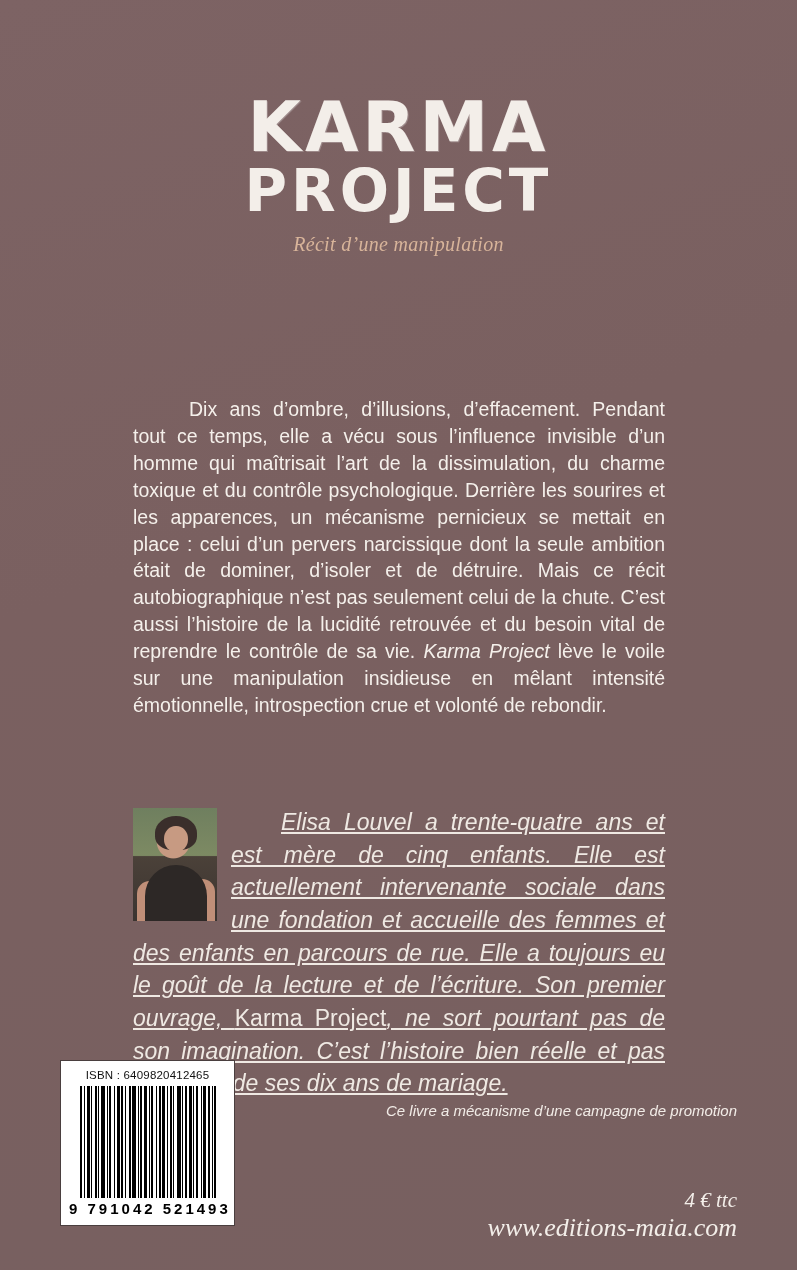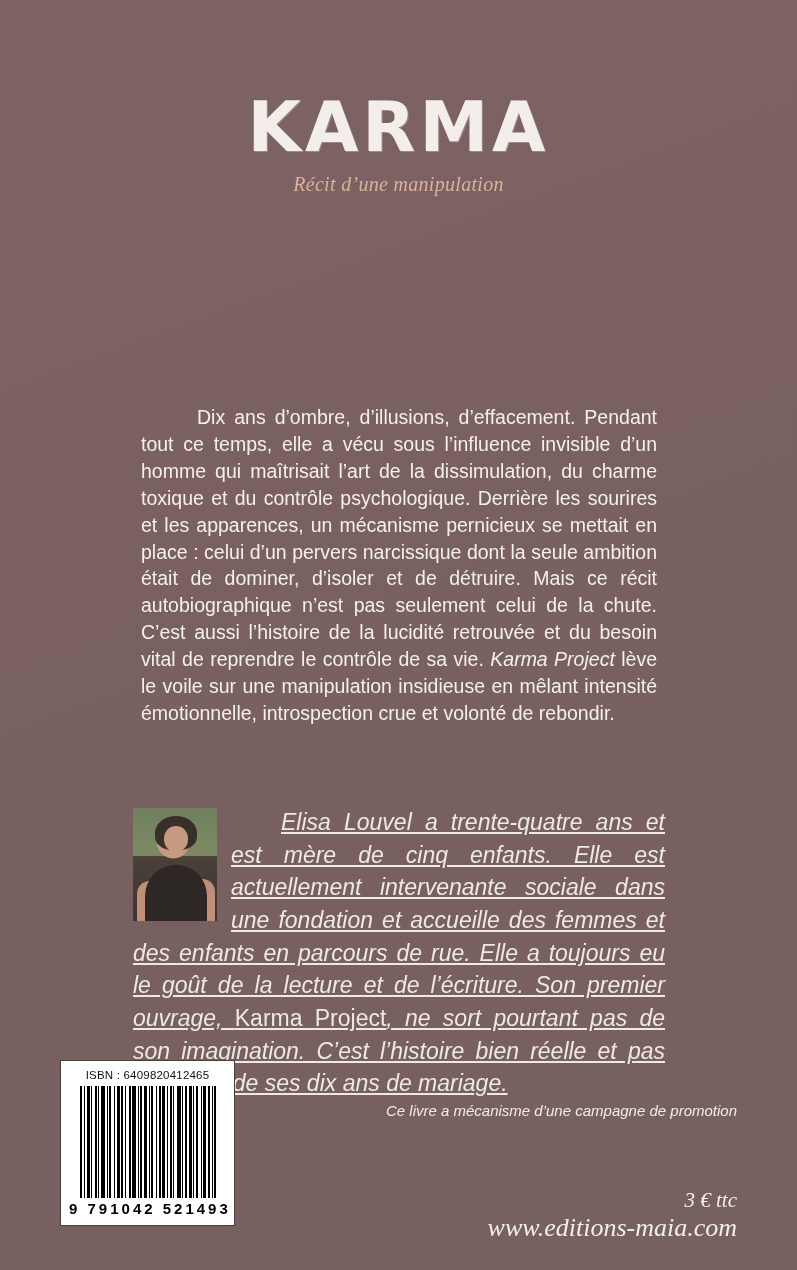--- a/index.html
+++ b/index.html
@@ -65,21 +65,21 @@
     position: absolute;
     top: 396px;
     left: 133px;
     width: 532px;
     color: #f5f0eb;
     font-size: 19.5px;
     line-height: 1.38;
     text-align: justify;
     font-family: "Liberation Sans", sans-serif;
   }
-  .blurb p { margin: 8px; text-indent: 56px; }
+  .blurb p { margin: 0; text-indent: 56px; }
   .blurb em { font-style: italic; }
 
   
   .bio-wrap {
     position: absolute;
     top: 806px;
     left: 133px;
     width: 532px;
   }
   .bio-photo {
@@ -211,20 +211,21 @@
   }
 </style>
 </head>
 <body>
 
 <div class="page">
 
   <div class="title-block">
     <div class="main-title">
       <span class="l1">KARMA</span>
+      <span class="l2">PROJECT</span>
     </div>
     <div class="subtitle">Récit d’une manipulation</div>
   </div>
 
   <div class="blurb">
     <p>
       <span>Dix ans d’ombre, d’illusions, d’effacement. Pendant tout ce temps, elle a vécu sous l’influence invisible d’un homme qui maîtrisait l’art de la dissimulation, du charme toxique et du contrôle psychologique. Derrière les sourires et les apparences, un mécanisme pernicieux se mettait en place : celui d’un pervers narcissique dont la seule ambition était de dominer, d’isoler et de détruire. Mais ce récit autobiographique n’est pas seulement celui de la chute. C’est aussi l’histoire de la lucidité retrouvée et du besoin vital de reprendre le contrôle de sa vie. </span><em>Karma Project</em><span> lève le voile sur une manipulation insidieuse en mêlant intensité émotionnelle, introspection crue et volonté de rebondir.</span>
     </p>
   </div>
 
@@ -318,16 +319,16 @@
         <i class="sp" style="width:1px"></i>
       <i style="width:2px"></i>
     </div>
     <div class="barcode-digits">9 791042 521493</div>
   </div>
 
   <div class="promo">
     <div>Ce livre a mécanisme d’une campagne de promotion</div>
   </div>
 
-  <div class="price">3 € ttc</div>
+  <div class="price">4 € ttc</div>
   <div class="website">www.editions-maia.com</div>
 
 </div>
 
 </body></html>

